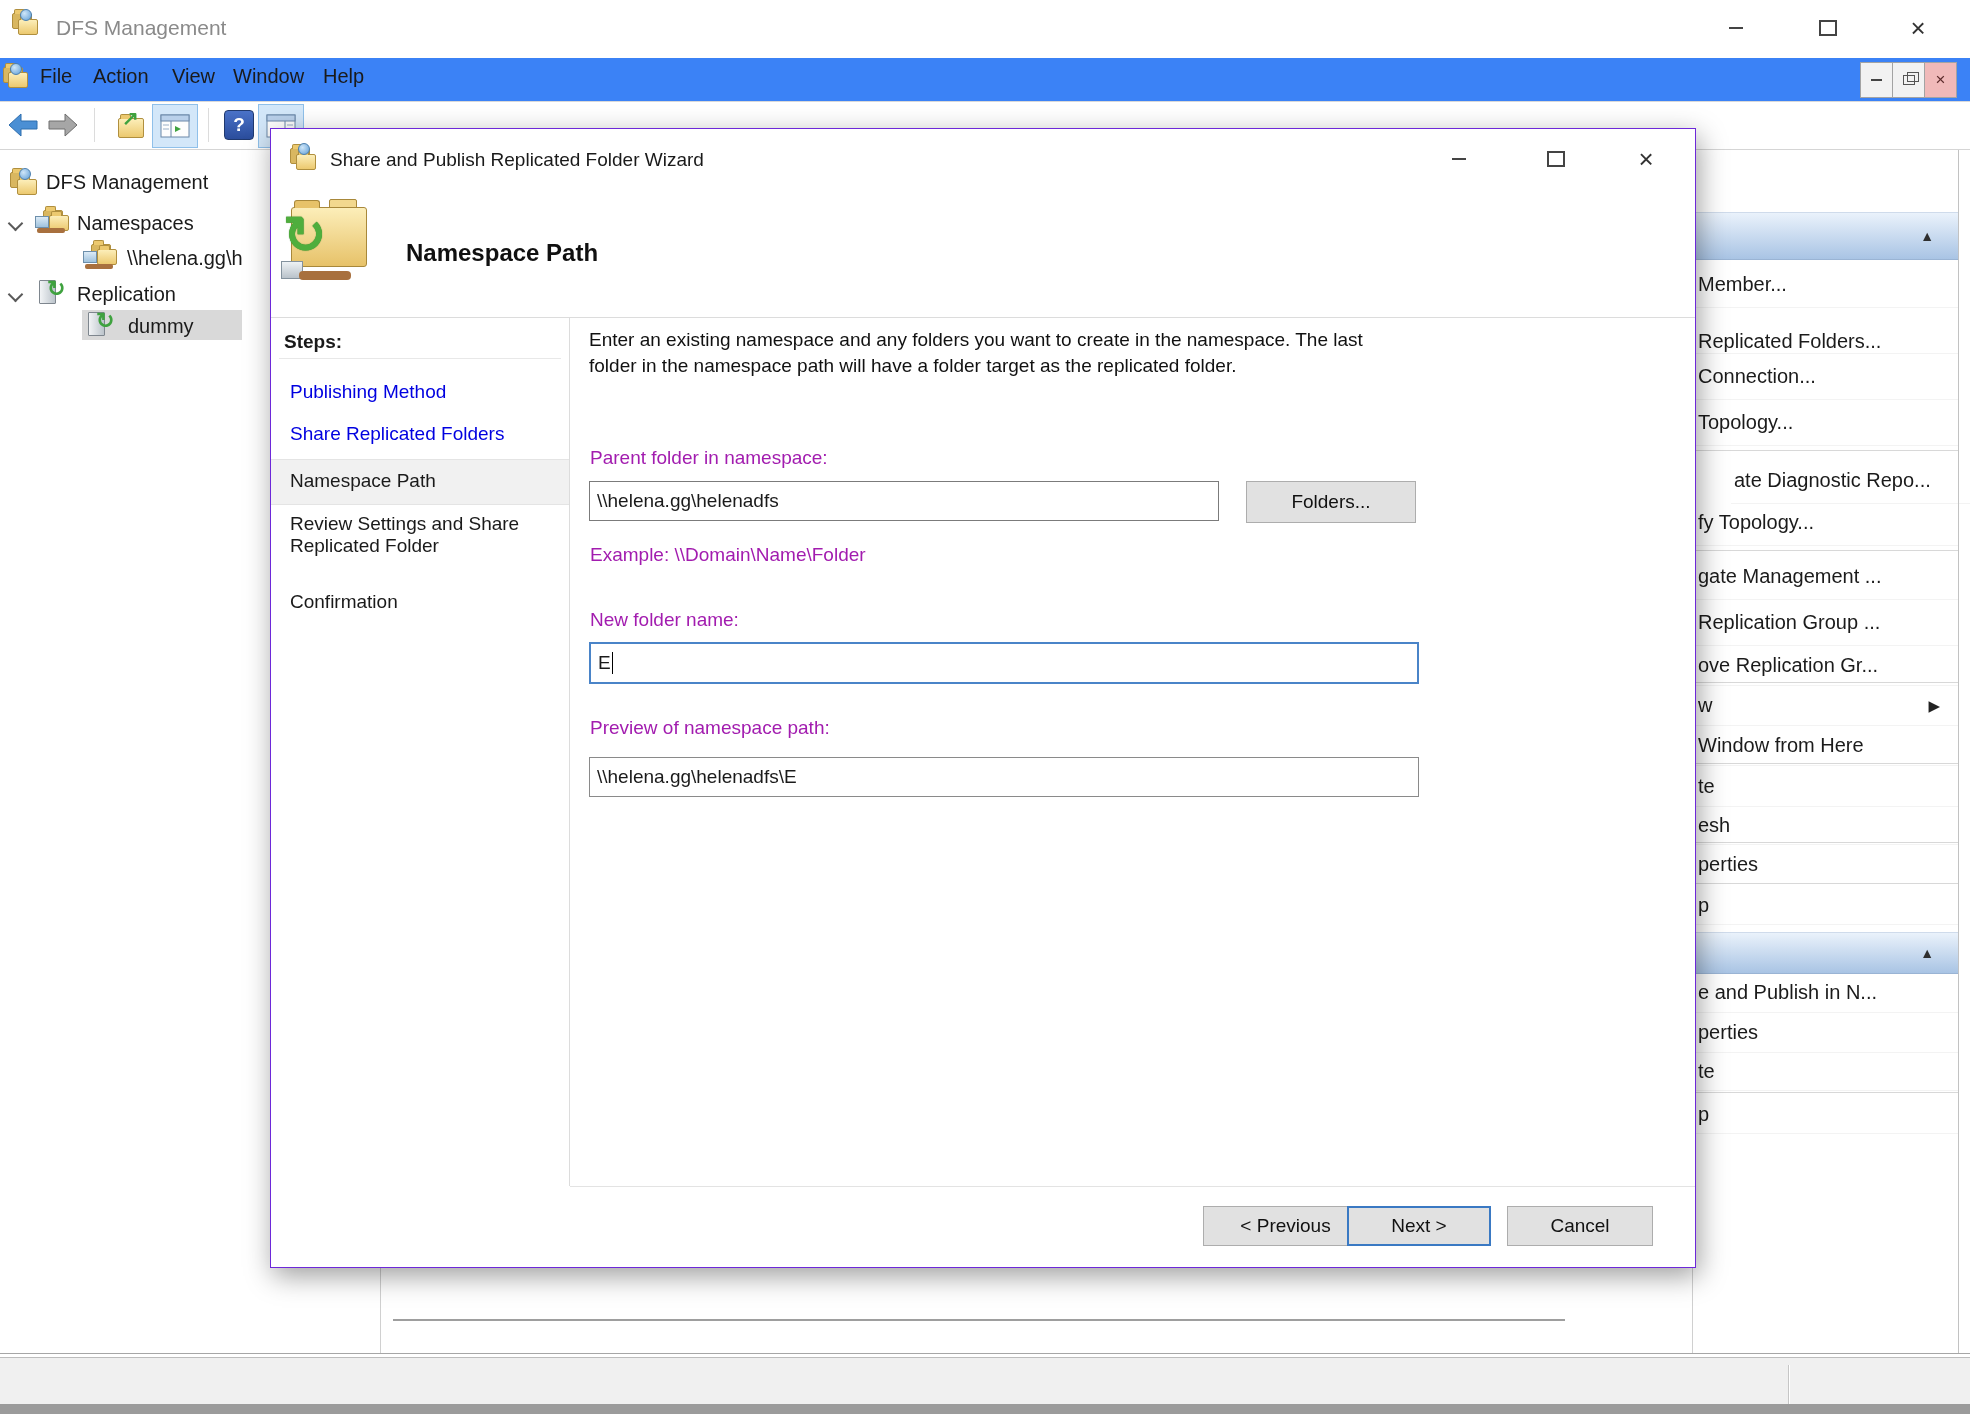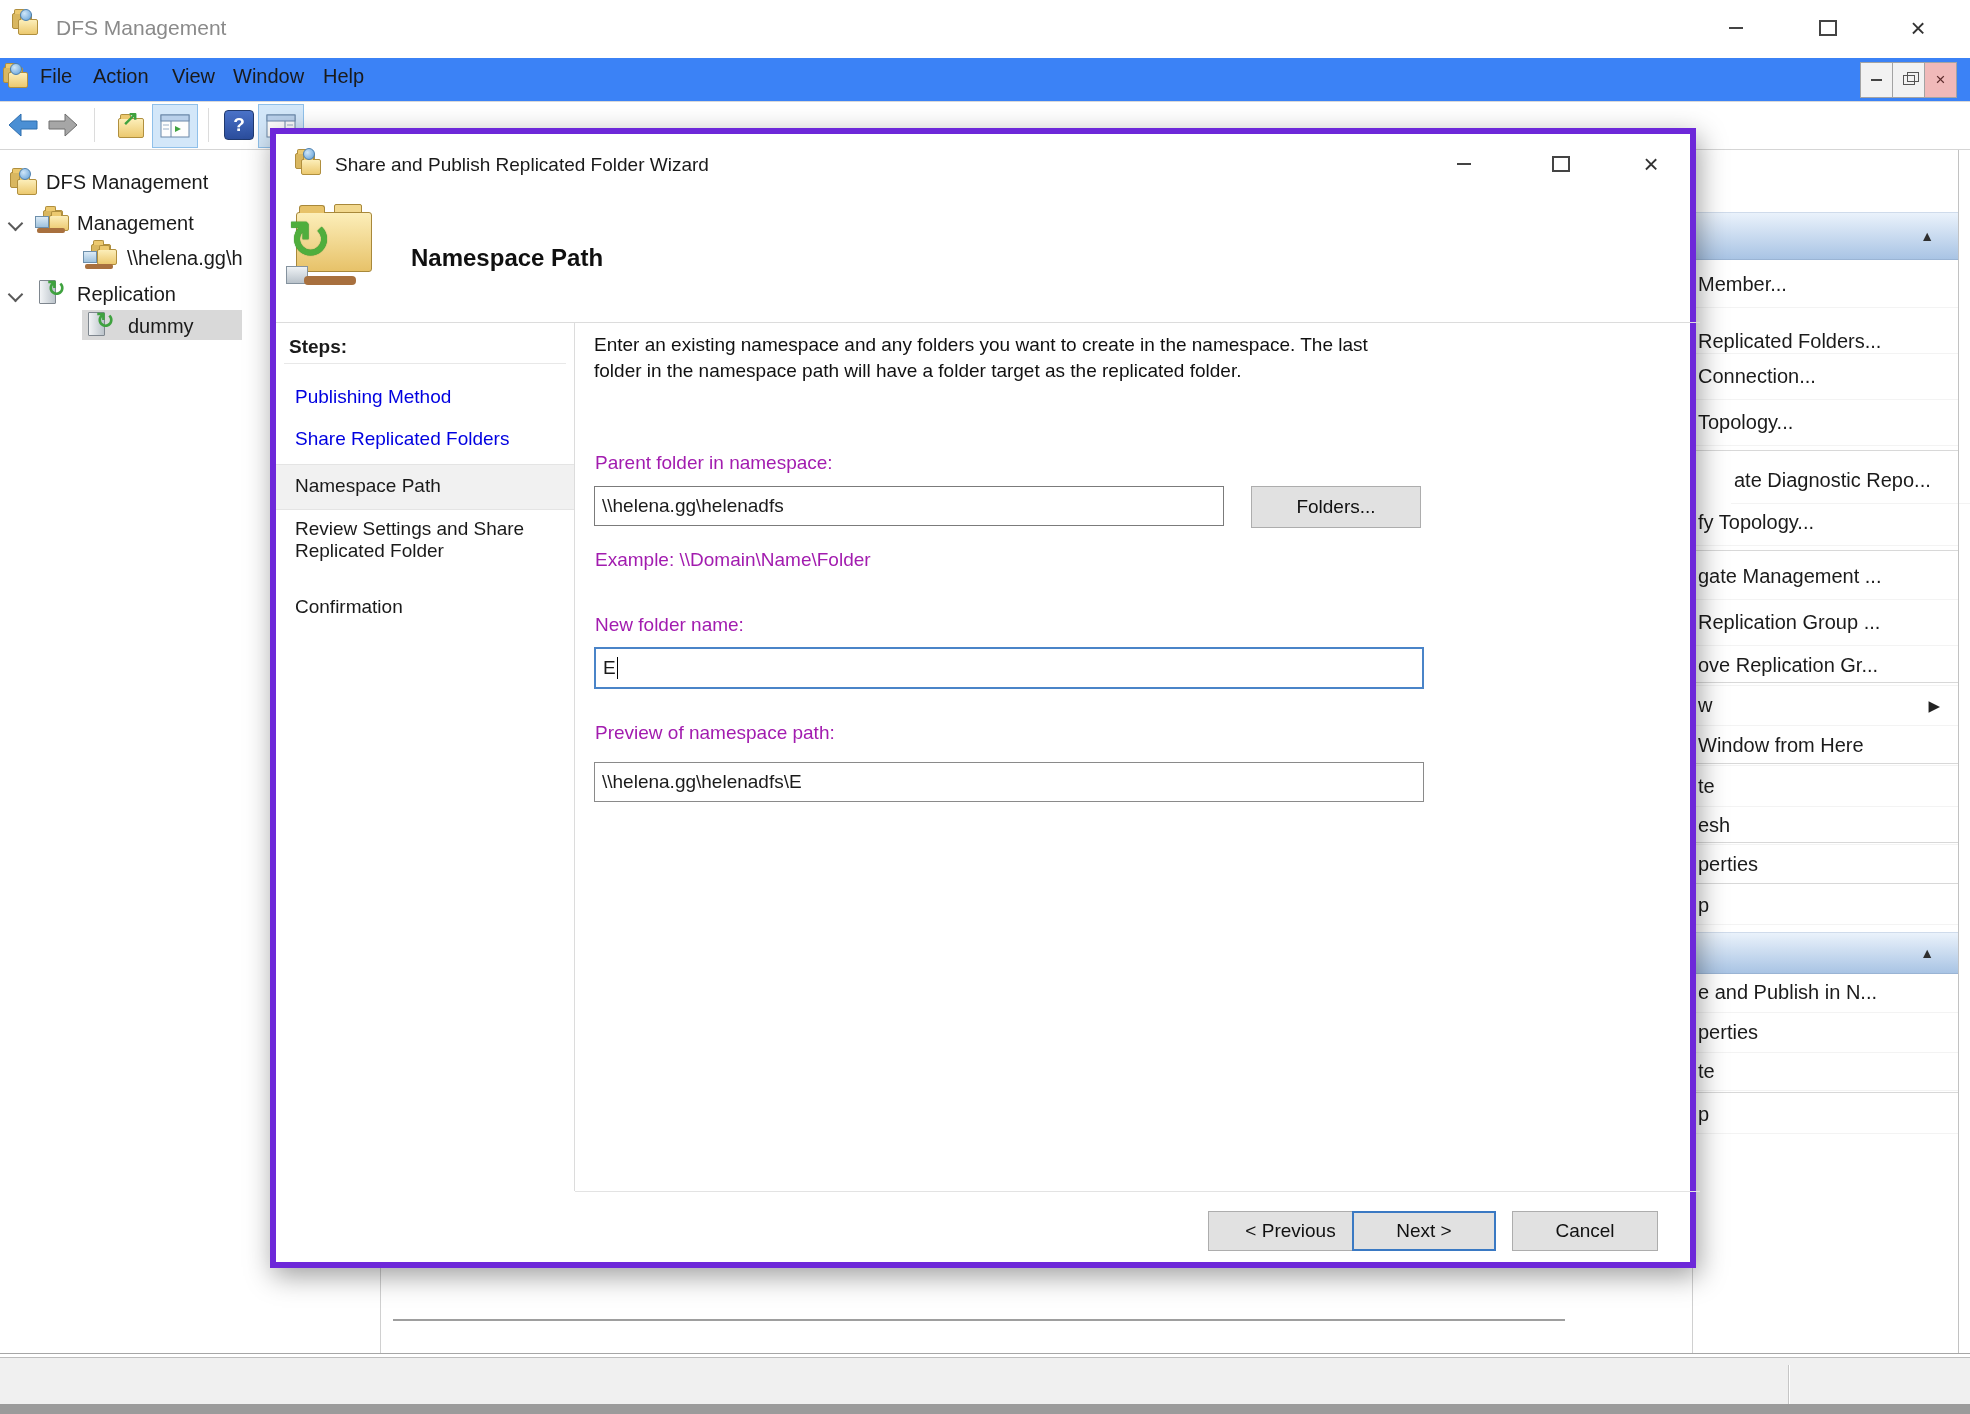--- a/index.html
+++ b/index.html
@@ -49,21 +49,21 @@
   .ap-sub{position:absolute;right:18px;font-size:15px;color:#222;}
   .actions-rborder{left:1958px;top:150px;width:1px;height:1203px;background:#c2c2c2;}
 
   
   .line{position:absolute;}
   .statusbar{left:0;top:1357px;width:1970px;height:57px;background:#f0f0f0;border-top:1px solid #bcbcbc;}
   .status-div{left:1788px;top:1365px;width:1px;height:40px;background:#c6c6c6;border-right:1px solid #fff;}
   .bottom-strip{left:0;top:1404px;width:1970px;height:10px;background:#9b9b9b;}
 
   
-  .wizard{left:270px;top:128px;width:1426px;height:1140px;background:#fff;border:6px solid #6d28d9;
+  .wizard{left:270px;top:128px;width:1426px;height:1140px;background:#fff;border:1px solid #6d28d9;
     box-shadow:3px 8px 26px rgba(0,0,0,0.38);z-index:30;box-sizing:border-box;}
   .wz-title{position:absolute;left:59px;top:20px;font-size:19px;color:#1a1a1a;white-space:nowrap;}
   .wz-ctl{position:absolute;top:12px;width:46px;height:36px;display:flex;align-items:center;justify-content:center;}
   .wz-header-title{position:absolute;left:135px;top:110px;font-size:24px;font-weight:bold;color:#101010;}
   .hr{position:absolute;background:#dcdcdc;}
   .steps-head{position:absolute;left:13px;top:202px;font-size:19px;font-weight:bold;}
   .step{position:absolute;left:19px;width:250px;font-size:19px;line-height:22px;}
   .step.link{color:#0000e0;}
   .step-band{position:absolute;left:0;top:330px;width:298px;height:44px;background:#f1f1f1;border-top:1px solid #e4e4e4;border-bottom:1px solid #e4e4e4;}
   .instr{position:absolute;left:318px;top:198px;width:775px;font-size:19px;line-height:26px;color:#111;}
@@ -180,21 +180,21 @@
       <span>DFS Management</span>
     </div>
     <div class="tree-row" style="left:10px;top:58px;">
       <span class="chev" style="margin-right:14px;"></span>
       <span style="position:relative;width:42px;height:30px;display:inline-block;">
         <span class="fold small" style="position:absolute;left:8px;top:2px;background:#d9b760;"></span>
         <span class="fold small" style="position:absolute;left:14px;top:7px;"></span>
         <span style="position:absolute;left:0;top:8px;width:12px;height:10px;background:linear-gradient(#dcebf7,#9fc2dd);border:1px solid #6d8fab;"></span>
         <span class="hand" style="left:2px;top:20px;width:28px;"></span>
       </span>
-      <span>Management</span>
+      <span>Namespaces</span>
     </div>
     <div class="tree-row" style="left:83px;top:92px;">
       <span style="position:relative;width:44px;height:32px;display:inline-block;">
         <span class="fold small" style="position:absolute;left:8px;top:2px;background:#d9b760;"></span>
         <span class="fold small" style="position:absolute;left:14px;top:7px;"></span>
         <span style="position:absolute;left:0;top:9px;width:12px;height:10px;background:linear-gradient(#dcebf7,#9fc2dd);border:1px solid #6d8fab;"></span>
         <span class="hand" style="left:2px;top:22px;width:28px;"></span>
       </span>
       <span>\\helena.gg\h</span>
     </div>

